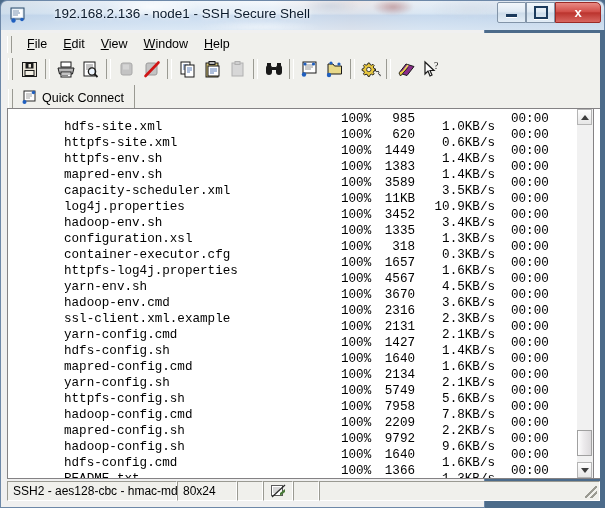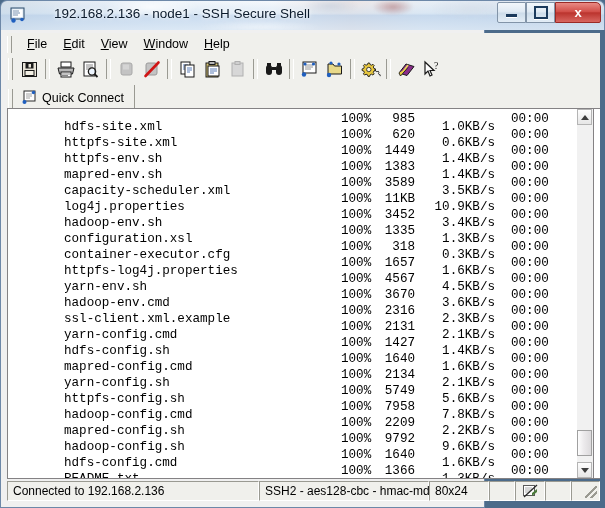--- a/index.html
+++ b/index.html
@@ -513,21 +513,20 @@
       <div class="sb-arrow" id="sb-up">
         <div class="sb-tri tri-up"></div>
       </div>
       <div id="sb-thumb"></div>
       <div class="sb-arrow" id="sb-down">
         <div class="sb-tri tri-down"></div>
       </div>
     </div>
 
     <div id="statusbar">
-      <div class="sb-panel" id="sp-conn">Connected to 192.168.2.136</div>
       <div class="sb-panel" id="sp-cipher">SSH2 - aes128-cbc - hmac-md5</div>
       <div class="sb-panel" id="sp-size">80x24</div>
       <div class="sb-panel" id="sp-pad1"></div>
       <div class="sb-panel" id="sp-icon">
         <svg width="17" height="15" viewBox="0 0 17 15">
           <rect x="1.5" y="1.5" width="11" height="10" fill="#ffffff" stroke="#5a5a5a" stroke-width="1"></rect>
           <path d="M3 4 h7 M3 6 h7 M3 8 h5" stroke="#9a9a9a" stroke-width="0.8"></path>
           <path d="M2 13 L15 1" stroke="#2a2a2a" stroke-width="1.3"></path>
           <path d="M10 9 l5 -4 l0 3 l-5 4 Z" fill="#4a7a3a"></path>
         </svg>

